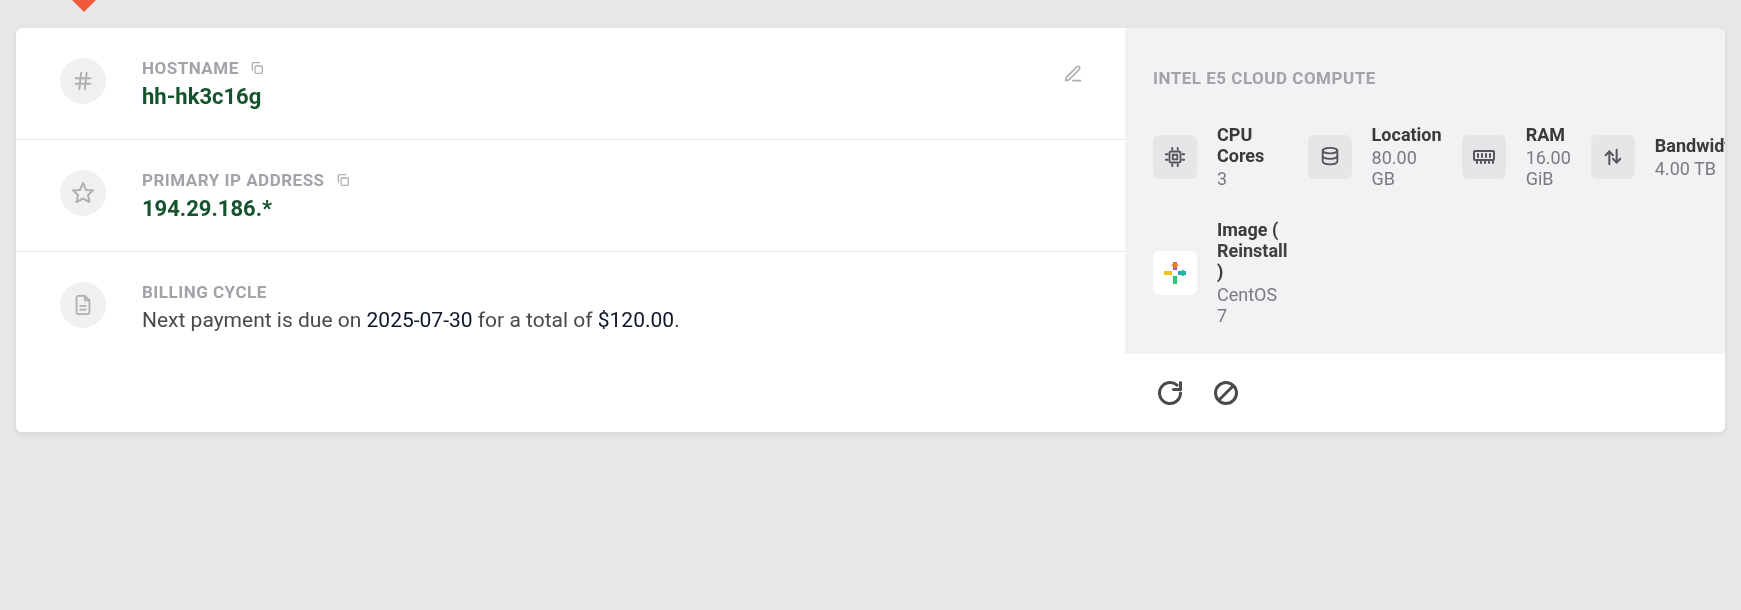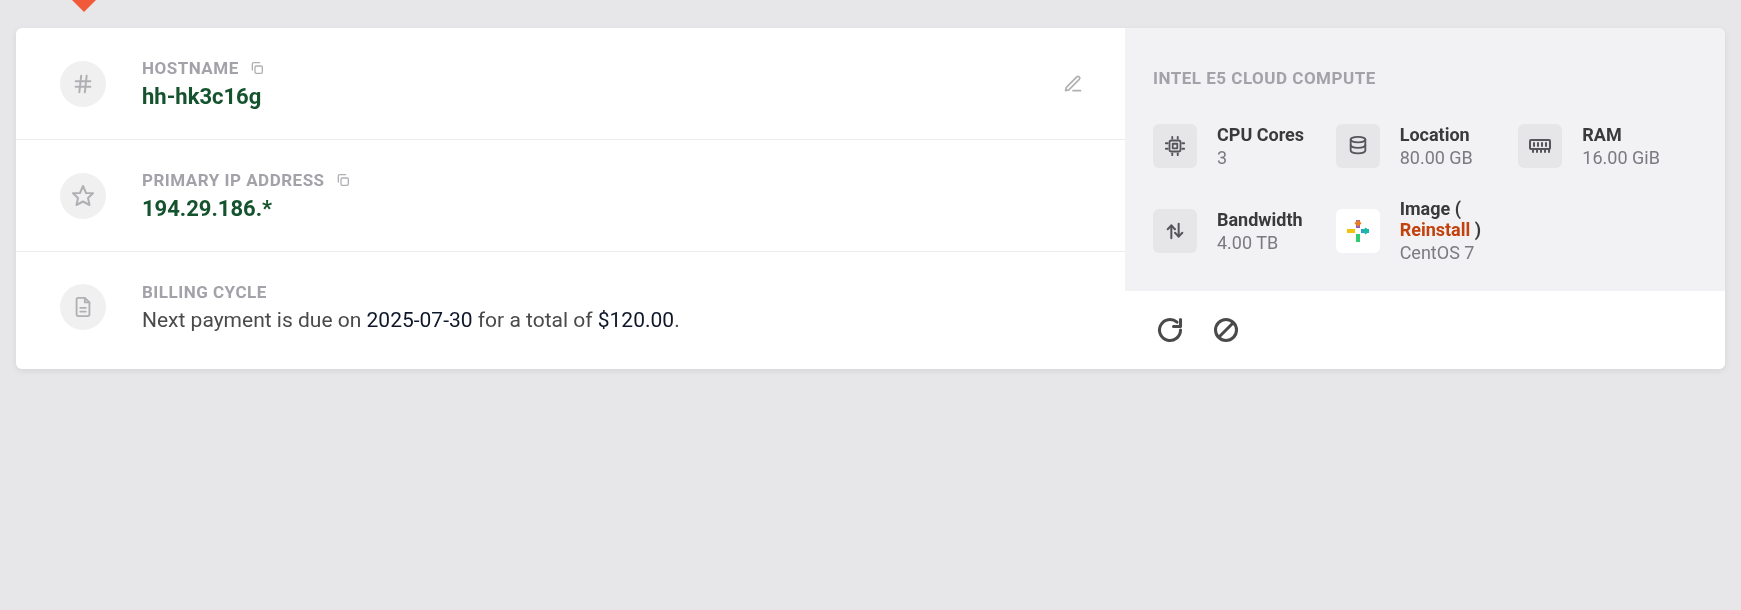--- a/index.html
+++ b/index.html
@@ -36,21 +36,21 @@
   .right-panel {
     width: 600px;
     background: #f2f2f4;
     display: flex;
     flex-direction: column;
   }
 
   
   .row {
     display: flex;
-    align-items: center;
+    align-items: flex-start;
     padding: 30px 36px 30px 44px;
     border-bottom: 1px solid #eceaea;
     position: relative;
   }
   .row:last-child { border-bottom: none; }
   .row-icon {
     width: 46px; height: 46px;
     border-radius: 50%;
     background: #f0f0f1;
     display: flex;
@@ -107,22 +107,22 @@
     margin-top: 12px;
   }
   .plan-name {
     font-size: 23px;
     font-weight: 700;
     color: #3a3a3c;
     margin-top: 6px;
   }
   .specs-grid {
     display: grid;
-    grid-template-columns: 1fr 1fr 1fr;
-    gap: 30px 4px;
+    grid-template-columns: 1fr 1fr 1fr 1fr;
+    gap: 30px 20px;
     padding: 24px 28px 28px 28px;
   }
   .spec {
     display: flex;
     align-items: center;
     gap: 20px;
   }
   .spec-icon {
     width: 44px; height: 44px;
     border-radius: 6px;
@@ -140,21 +140,21 @@
     font-size: 18px;
     font-weight: 700;
     color: #3a3a3c;
   }
   .spec-value {
     font-size: 18px;
     color: #7a7a80;
     margin-top: 2px;
   }
   .reinstall {
-    color: #c2410c;
+    color: #404040;
     font-weight: 700;
     cursor: pointer;
   }
 
   .actions-bar {
     background: #ffffff;
     padding: 22px 28px;
     display: flex;
     gap: 22px;
     margin-top: auto;

